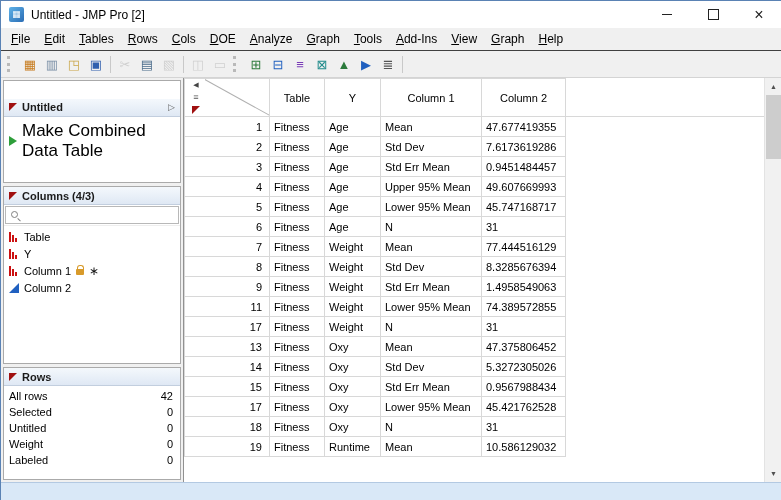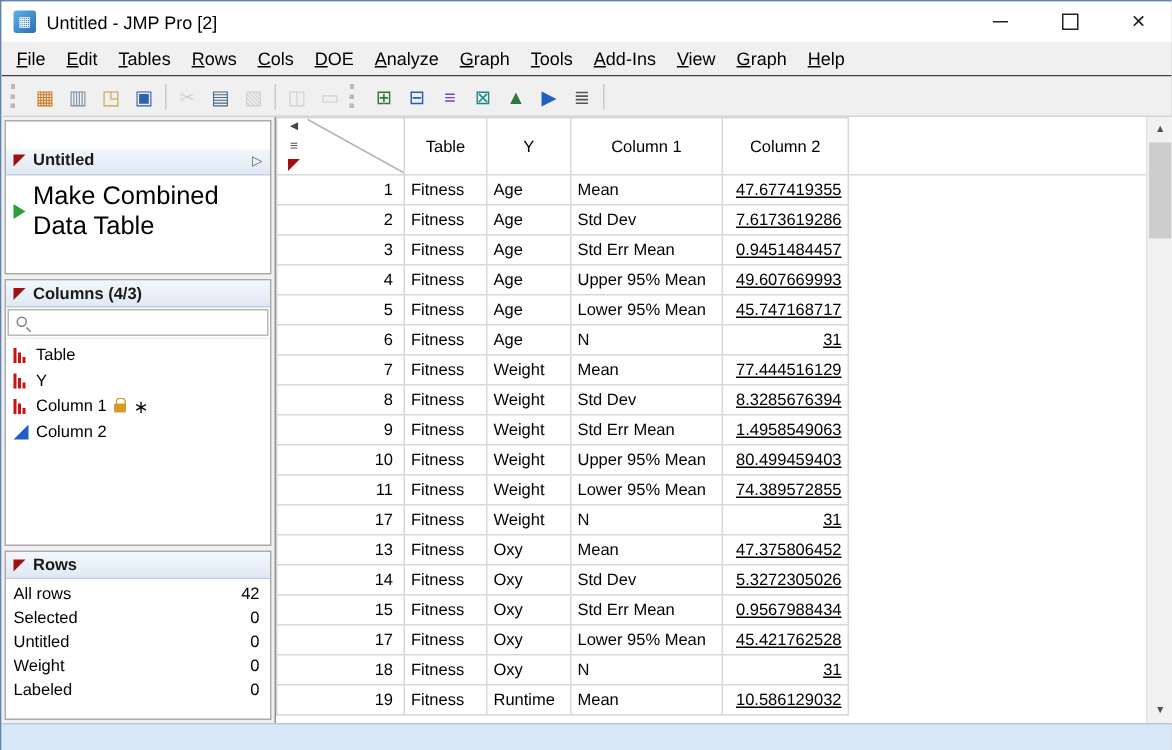--- a/index.html
+++ b/index.html
@@ -65,21 +65,21 @@
   .row-stat{display:flex;height:16px;align-items:center;padding:0 7px 0 5px;font-size:11px;color:#000;}
   .rs-value{margin-left:auto;}
 
   
   .table-wrap{flex:1;display:flex;background:#fff;border-left:1px solid #919191;min-width:0;}
   .grid-scroll{flex:1;overflow:hidden;background:#fff;}
   table.data-grid{border-collapse:collapse;table-layout:fixed;width:584px;font-size:11px;color:#000;}
   .data-grid th,.data-grid td{border:1px solid #d8d8d8;height:19px;padding:0 4px;white-space:nowrap;overflow:hidden;font-weight:normal;text-align:left;vertical-align:middle;}
   .data-grid thead th{height:37px;text-align:center;}
   .data-grid td.rowno{text-align:right;padding-right:7px;}
-  .data-grid td.num{text-align:right;text-decoration:underline;}
+  .data-grid td.num{text-align:left;}
   .data-grid th.filler,.data-grid td.filler{border:none;border-left:1px solid #d8d8d8;}
   .data-grid th.filler{border-bottom:1px solid #d8d8d8;}
   th.corner{padding:0 !important;}
   .corner-inner{display:flex;height:37px;}
   .corner-left{flex:0 0 18px;display:flex;flex-direction:column;align-items:center;justify-content:space-between;padding:2px 0 2px 2px;}
   .collapse-arrow{font-size:7px;color:#444;line-height:1;}
   .row-order{font-size:9px;color:#555;line-height:1;}
   .corner-rt{width:0;height:0;border-top:8px solid #a01010;border-right:8px solid transparent;}
   .corner-diag{flex:1;position:relative;overflow:hidden;}
   .dline{position:absolute;top:0;left:0;width:80px;height:1px;background:#b0b0b0;transform-origin:0 0;transform:rotate(29deg);}
@@ -344,28 +344,20 @@
               </tr>
               <tr>
                 <td class="rowno">9</td>
                 <td>Fitness</td>
                 <td>Weight</td>
                 <td>Std Err Mean</td>
                 <td class="num">1.4958549063</td>
                 <td class="filler"></td>
               </tr>
               <tr>
-                <td class="rowno">10</td>
-                <td>Fitness</td>
-                <td>Weight</td>
-                <td>Upper 95% Mean</td>
-                <td class="num">80.499459403</td>
-                <td class="filler"></td>
-              </tr>
-              <tr>
                 <td class="rowno">11</td>
                 <td>Fitness</td>
                 <td>Weight</td>
                 <td>Lower 95% Mean</td>
                 <td class="num">74.389572855</td>
                 <td class="filler"></td>
               </tr>
               <tr>
                 <td class="rowno">17</td>
                 <td>Fitness</td>

